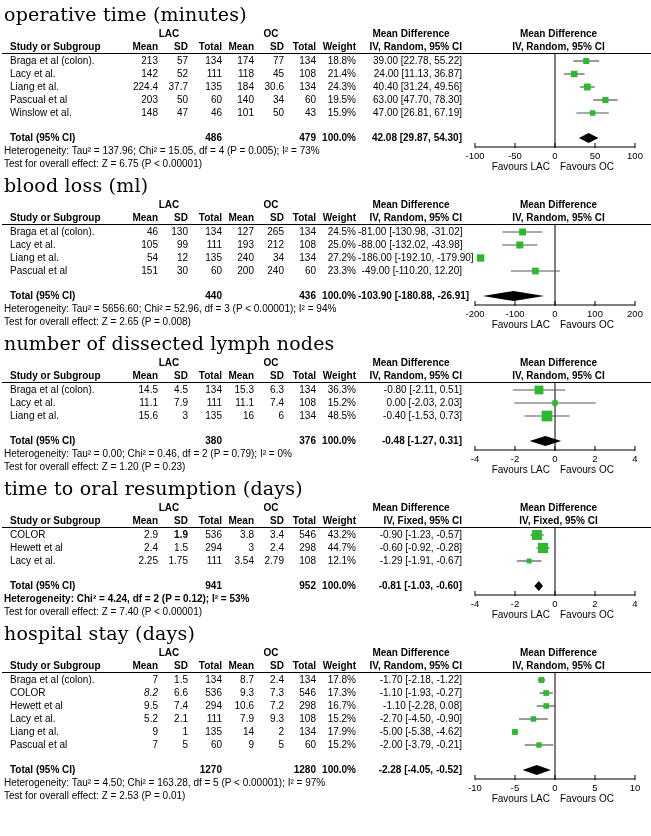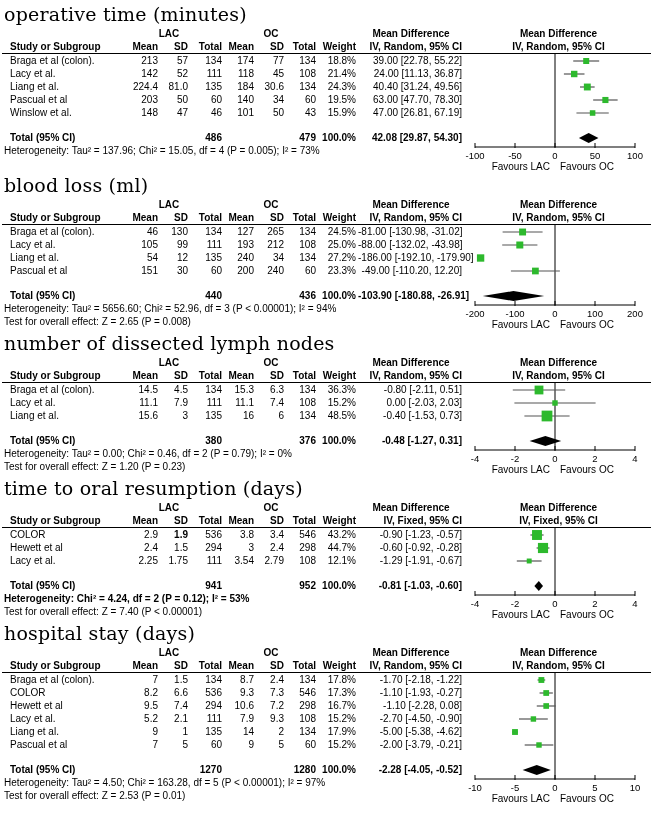--- a/index.html
+++ b/index.html
@@ -57,21 +57,21 @@
           <div class="cell num" style="grid-area: 2 / 2;">142</div>
           <div class="cell num" style="grid-area: 2 / 3;">52</div>
           <div class="cell num" style="grid-area: 2 / 4;">111</div>
           <div class="cell num" style="grid-area: 2 / 5;">118</div>
           <div class="cell num" style="grid-area: 2 / 6;">45</div>
           <div class="cell num" style="grid-area: 2 / 7;">108</div>
           <div class="cell num" style="grid-area: 2 / 8;">21.4%</div>
           <div class="cell num" style="grid-area: 2 / 9;">24.00 [11.13, 36.87]</div>
           <div class="cell study" style="grid-area: 3 / 1;">Liang et al.</div>
           <div class="cell num" style="grid-area: 3 / 2;">224.4</div>
-          <div class="cell num" style="grid-area: 3 / 3;">81.0</div>
+          <div class="cell num" style="grid-area: 3 / 3;">37.7</div>
           <div class="cell num" style="grid-area: 3 / 4;">135</div>
           <div class="cell num" style="grid-area: 3 / 5;">184</div>
           <div class="cell num" style="grid-area: 3 / 6;">30.6</div>
           <div class="cell num" style="grid-area: 3 / 7;">134</div>
           <div class="cell num" style="grid-area: 3 / 8;">24.3%</div>
           <div class="cell num" style="grid-area: 3 / 9;">40.40 [31.24, 49.56]</div>
           <div class="cell study" style="grid-area: 4 / 1;">Pascual et al</div>
           <div class="cell num" style="grid-area: 4 / 2;">203</div>
           <div class="cell num" style="grid-area: 4 / 3;">50</div>
           <div class="cell num" style="grid-area: 4 / 4;">60</div>
@@ -88,20 +88,21 @@
           <div class="cell num" style="grid-area: 5 / 6;">50</div>
           <div class="cell num" style="grid-area: 5 / 7;">43</div>
           <div class="cell num" style="grid-area: 5 / 8;">15.9%</div>
           <div class="cell num" style="grid-area: 5 / 9;">47.00 [26.81, 67.19]</div>
           <div class="cell study bold" style="grid-area: 7 / 1;">Total (95% CI)</div>
           <div class="cell num bold" style="grid-area: 7 / 4;">486</div>
           <div class="cell num bold" style="grid-area: 7 / 7;">479</div>
           <div class="cell num bold" style="grid-area: 7 / 8;">100.0%</div>
           <div class="cell num bold" style="grid-area: 7 / 9;">42.08 [29.87, 54.30]</div>
           <div class="cell note" style="grid-area: 8 / 1 / auto / span 9;">Heterogeneity: Tau² = 137.96; Chi² = 15.05, df = 4 (P = 0.005); I² = 73%</div>
+          <div class="cell note" style="grid-area: 9 / 1 / auto / span 9;">Test for overall effect: Z = 6.75 (P &lt; 0.00001)</div>
         </div>
         <svg class="plot" width="189" height="123">
           <line x1="91" y1="0" x2="91" y2="93" stroke="#000000" stroke-width="1"></line>
           <line x1="109.224" y1="7" x2="135.176" y2="7" stroke="#555555" stroke-width="1.2"></line>
           <rect x="119.196" y="3.996" width="6.008" height="6.008" fill="#2DB92D"></rect>
           <line x1="99.904" y1="20" x2="120.496" y2="20" stroke="#555555" stroke-width="1.2"></line>
           <rect x="106.988" y="16.788" width="6.4239999999999995" height="6.4239999999999995" fill="#2DB92D"></rect>
           <line x1="115.992" y1="33" x2="130.648" y2="33" stroke="#555555" stroke-width="1.2"></line>
           <rect x="119.87599999999999" y="29.556" width="6.888" height="6.888" fill="#2DB92D"></rect>
           <line x1="129.16" y1="46" x2="153.64" y2="46" stroke="#555555" stroke-width="1.2"></line>
@@ -399,21 +400,21 @@
           <div class="cell study" style="grid-area: 1 / 1;">Braga et al (colon).</div>
           <div class="cell num" style="grid-area: 1 / 2;">7</div>
           <div class="cell num" style="grid-area: 1 / 3;">1.5</div>
           <div class="cell num" style="grid-area: 1 / 4;">134</div>
           <div class="cell num" style="grid-area: 1 / 5;">8.7</div>
           <div class="cell num" style="grid-area: 1 / 6;">2.4</div>
           <div class="cell num" style="grid-area: 1 / 7;">134</div>
           <div class="cell num" style="grid-area: 1 / 8;">17.8%</div>
           <div class="cell num" style="grid-area: 1 / 9;">-1.70 [-2.18, -1.22]</div>
           <div class="cell study" style="grid-area: 2 / 1;">COLOR</div>
-          <div class="cell num" style="grid-area: 2 / 2;">8.2</div>
+          <div class="cell num" style="grid-area: 2 / 2; font-style: italic;">8.2</div>
           <div class="cell num" style="grid-area: 2 / 3;">6.6</div>
           <div class="cell num" style="grid-area: 2 / 4;">536</div>
           <div class="cell num" style="grid-area: 2 / 5;">9.3</div>
           <div class="cell num" style="grid-area: 2 / 6;">7.3</div>
           <div class="cell num" style="grid-area: 2 / 7;">546</div>
           <div class="cell num" style="grid-area: 2 / 8;">17.3%</div>
           <div class="cell num" style="grid-area: 2 / 9;">-1.10 [-1.93, -0.27]</div>
           <div class="cell study" style="grid-area: 3 / 1;">Hewett et al</div>
           <div class="cell num" style="grid-area: 3 / 2;">9.5</div>
           <div class="cell num" style="grid-area: 3 / 3;">7.4</div>

